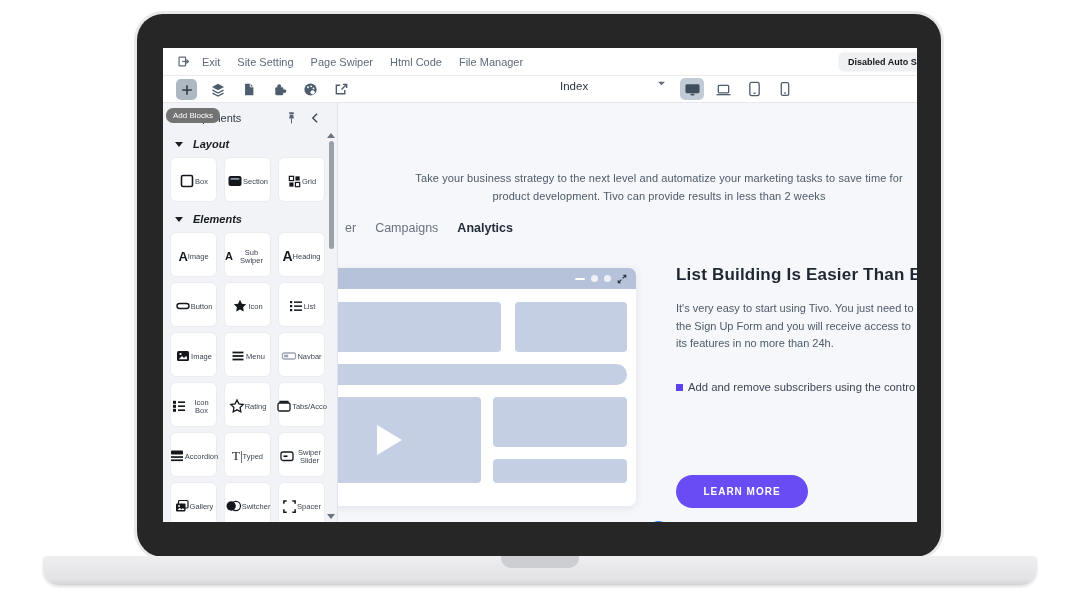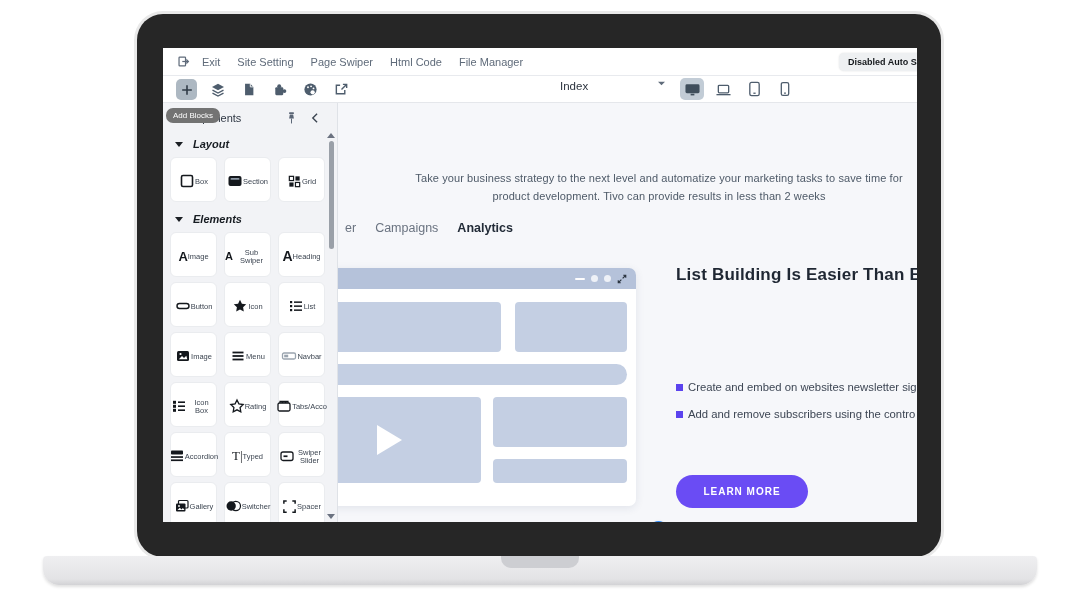--- a/index.html
+++ b/index.html
@@ -275,25 +275,26 @@
         <div class="blk" style="left:212px;top:34px;width:112px;height:50px;"></div>
         <div class="blk pill" style="left:9px;top:96px;width:315px;height:21px;"></div>
         <div class="blk" style="left:9px;top:129px;width:169px;height:86px;">
           <div class="play" style="left:65px;top:28px;"></div>
         </div>
         <div class="blk" style="left:190px;top:129px;width:134px;height:50px;"></div>
         <div class="blk" style="left:190px;top:191px;width:134px;height:24px;"></div>
       </div>
 
       <div class="feat-h">List Building Is Easier Than Ever</div>
+      <div class="feat-p">
+        <div>It's very easy to start using Tivo. You just need to</div>
+        <div>the Sign Up Form and you will receive access to</div>
+        <div>its features in no more than 24h.</div>
+      </div>
       <div class="bullets">
-        <div class="bullet">
-          <span class="bsq"></span>
-          <span>Create and embed on websites newsletter sig</span>
-        </div>
         <div class="bullet">
           <span class="bsq"></span>
           <span>Add and remove subscribers using the contro</span>
         </div>
       </div>
       <div class="cta">LEARN MORE</div>
       <div class="fab">+</div>
     </div>
 
     <div class="sidebar">

